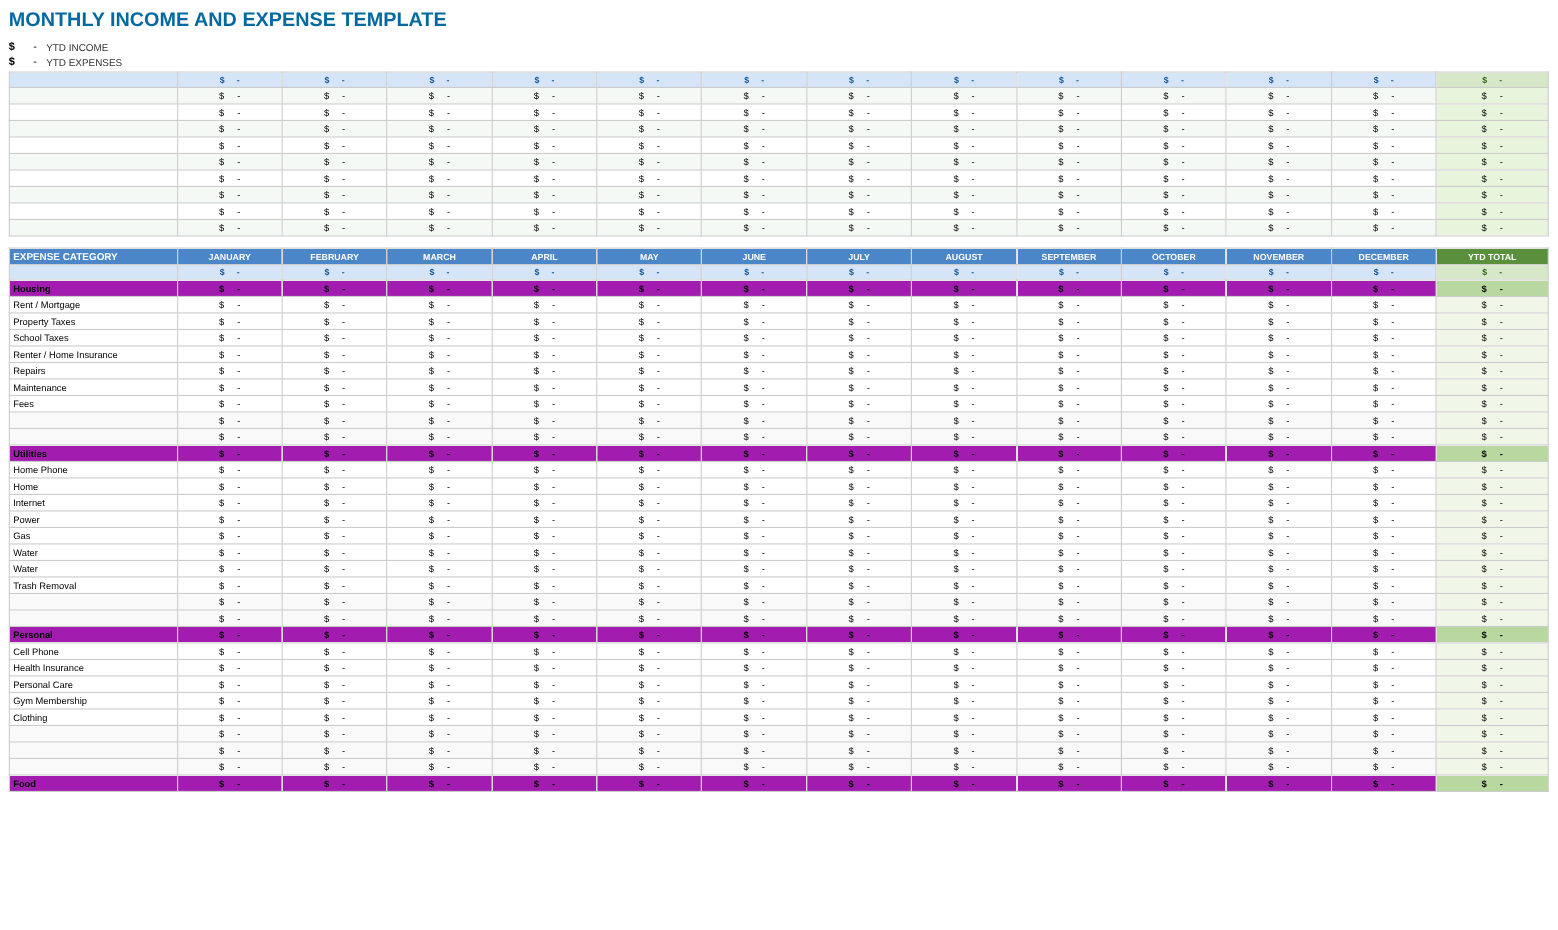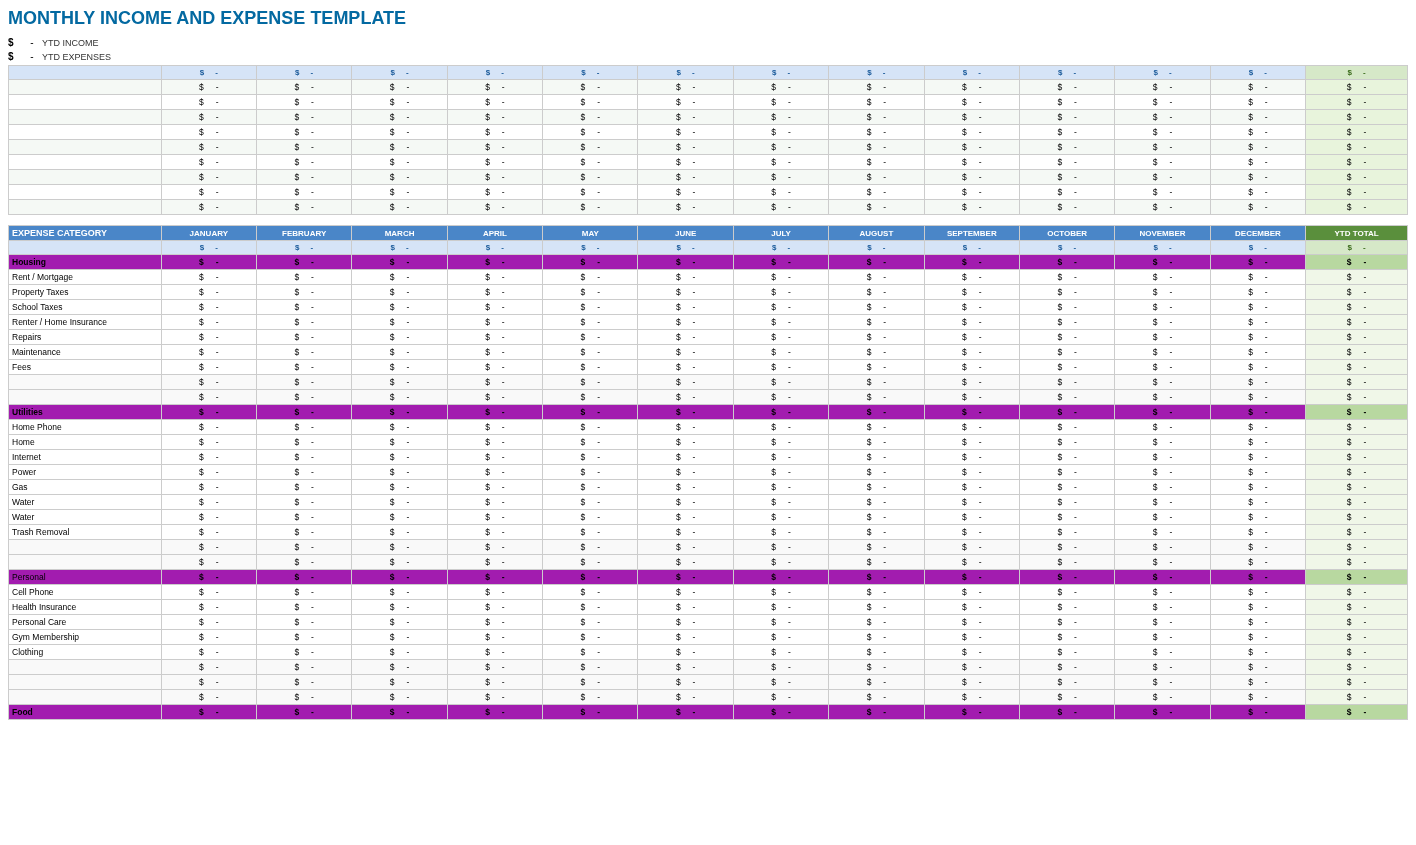--- a/index.html
+++ b/index.html
@@ -698,21 +698,21 @@
         <td>$ &nbsp;&nbsp;&nbsp; -</td>
         <td>$ &nbsp;&nbsp;&nbsp; -</td>
         <td>$ &nbsp;&nbsp;&nbsp; -</td>
         <td>$ &nbsp;&nbsp;&nbsp; -</td>
         <td>$ &nbsp;&nbsp;&nbsp; -</td>
         <td>$ &nbsp;&nbsp;&nbsp; -</td>
         <td>$ &nbsp;&nbsp;&nbsp; -</td>
         <td class="ytd-cell">$ &nbsp;&nbsp;&nbsp; -</td>
       </tr>
       <tr class="expense-section-header">
-        <td class="cat-label" style="font-weight: normal;">Personal</td>
+        <td class="cat-label" style="font-weight: bold;">Personal</td>
         <td>$ &nbsp;&nbsp;&nbsp; -</td>
         <td>$ &nbsp;&nbsp;&nbsp; -</td>
         <td>$ &nbsp;&nbsp;&nbsp; -</td>
         <td>$ &nbsp;&nbsp;&nbsp; -</td>
         <td>$ &nbsp;&nbsp;&nbsp; -</td>
         <td>$ &nbsp;&nbsp;&nbsp; -</td>
         <td>$ &nbsp;&nbsp;&nbsp; -</td>
         <td>$ &nbsp;&nbsp;&nbsp; -</td>
         <td>$ &nbsp;&nbsp;&nbsp; -</td>
         <td>$ &nbsp;&nbsp;&nbsp; -</td>

